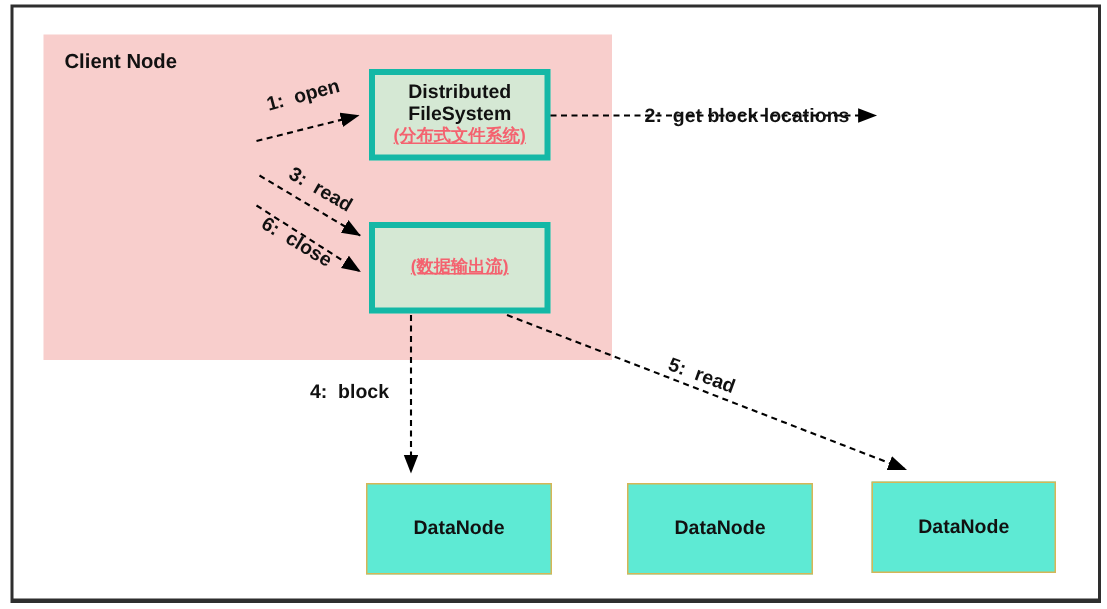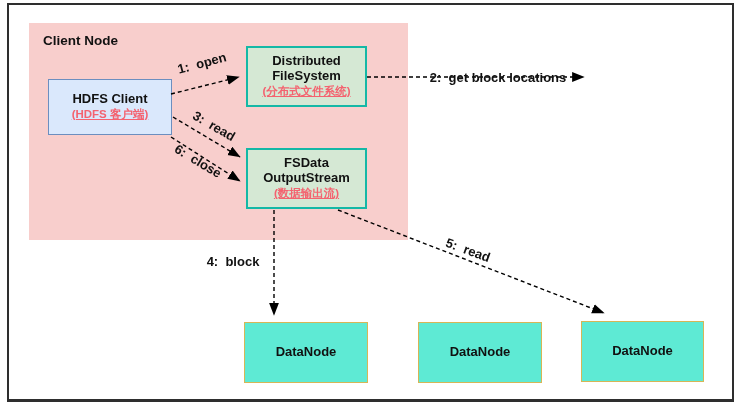--- a/index.html
+++ b/index.html
@@ -9,50 +9,44 @@
          box-sizing:border-box;background:#ffffff;
          border:2px solid #2e2e2e;border-bottom-width:3px;padding-left:45px;}
   .container-box{position:absolute;background:#f8cecc;}
   .container-label{position:absolute;left:14px;top:10px;
          font-size:13.5px;font-weight:bold;color:#111;}
   .node{position:absolute;box-sizing:border-box;display:flex;flex-direction:column;
         align-items:center;justify-content:center;text-align:center;line-height:1.15;}
   .node .title{font-size:13px;font-weight:bold;color:#111;white-space:pre-line;}
   .node .subtitle{font-size:11.5px;font-weight:bold;color:#f4626f;margin-top:1px;text-decoration:underline;}
   .blue  {background:#dae8fc;border:1px solid #6c8ebf;}
-  .green {background:#d5e8d4;border:2px solid #14b8a6;}
+  .green {background:#d5e8d4;border:4px solid #14b8a6;}
   .purple{background:#e1d5e7;border:1px solid #9673a6;}
   .yellow{background:#5eead4;border:1px solid #d6b656;}
   .wires{position:absolute;left:0;top:0;pointer-events:none;}
   .edge-label{position:absolute;font-size:13px;font-weight:bold;color:#111;
         white-space:pre;transform-origin:center center;}
 </style>
 </head>
 <body>
 
 <div class="frame">
 
   <div class="container-box" style="left:20px;top:18px;width:379px;height:217px">
     <div class="container-label">Client Node</div>
   </div>
 
-  <div class="node blue" style="left:39px;top:74px;width:124px;height:56px">
-    <div class="title">HDFS Client</div>
-    <div class="subtitle">(HDFS 客户端)</div>
-  </div>
 
   <div class="node green" style="left:237px;top:41px;width:121px;height:61px">
     <div class="title">Distributed
 FileSystem</div>
     <div class="subtitle">(分布式文件系统)</div>
   </div>
 
   <div class="node green" style="left:237px;top:143px;width:121px;height:61px">
-    <div class="title">FSData
-OutputStream</div>
     <div class="subtitle">(数据输出流)</div>
   </div>
 
 
   <div class="node yellow" style="left:235px;top:317px;width:124px;height:61px">
     <div class="title">DataNode</div>
   </div>
 
   <div class="node yellow" style="left:409px;top:317px;width:124px;height:61px">
     <div class="title">DataNode</div>

